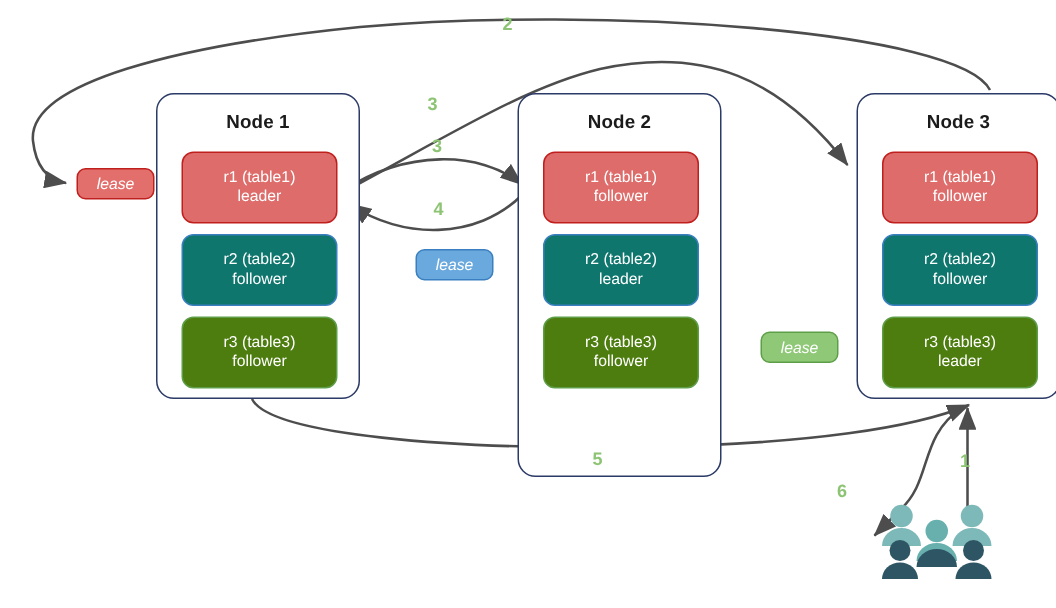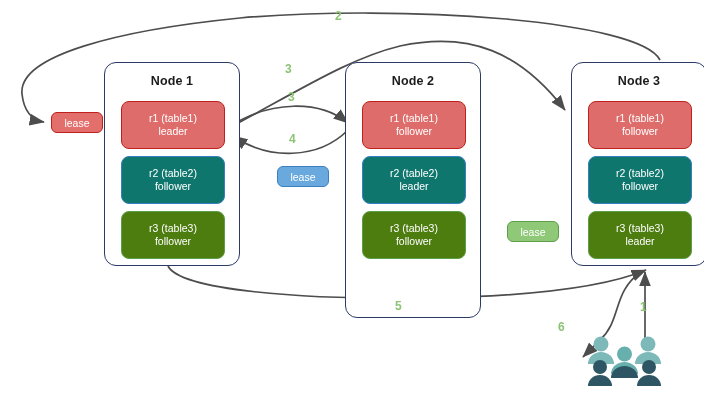--- a/index.html
+++ b/index.html
@@ -63,20 +63,21 @@
   .lease {
     position: absolute;
     box-sizing: border-box;
     height: 21px;
     border-radius: 6px;
     display: flex;
     align-items: center;
     justify-content: center;
     font-size: 10.5px;
     color: #ffffff;
+    font-style: italic;
   }
   .lease-red   { background: #e36f6c; border: 1.6px solid #c0201d; }
   .lease-blue  { background: #6aa9dd; border: 1.6px solid #3a7fbf; }
   .lease-green { background: #8fc877; border: 1.6px solid #5f9e49; }
 
   .step-label {
     position: absolute;
     font-size: 12px;
     font-weight: bold;
     color: #8cc474;

